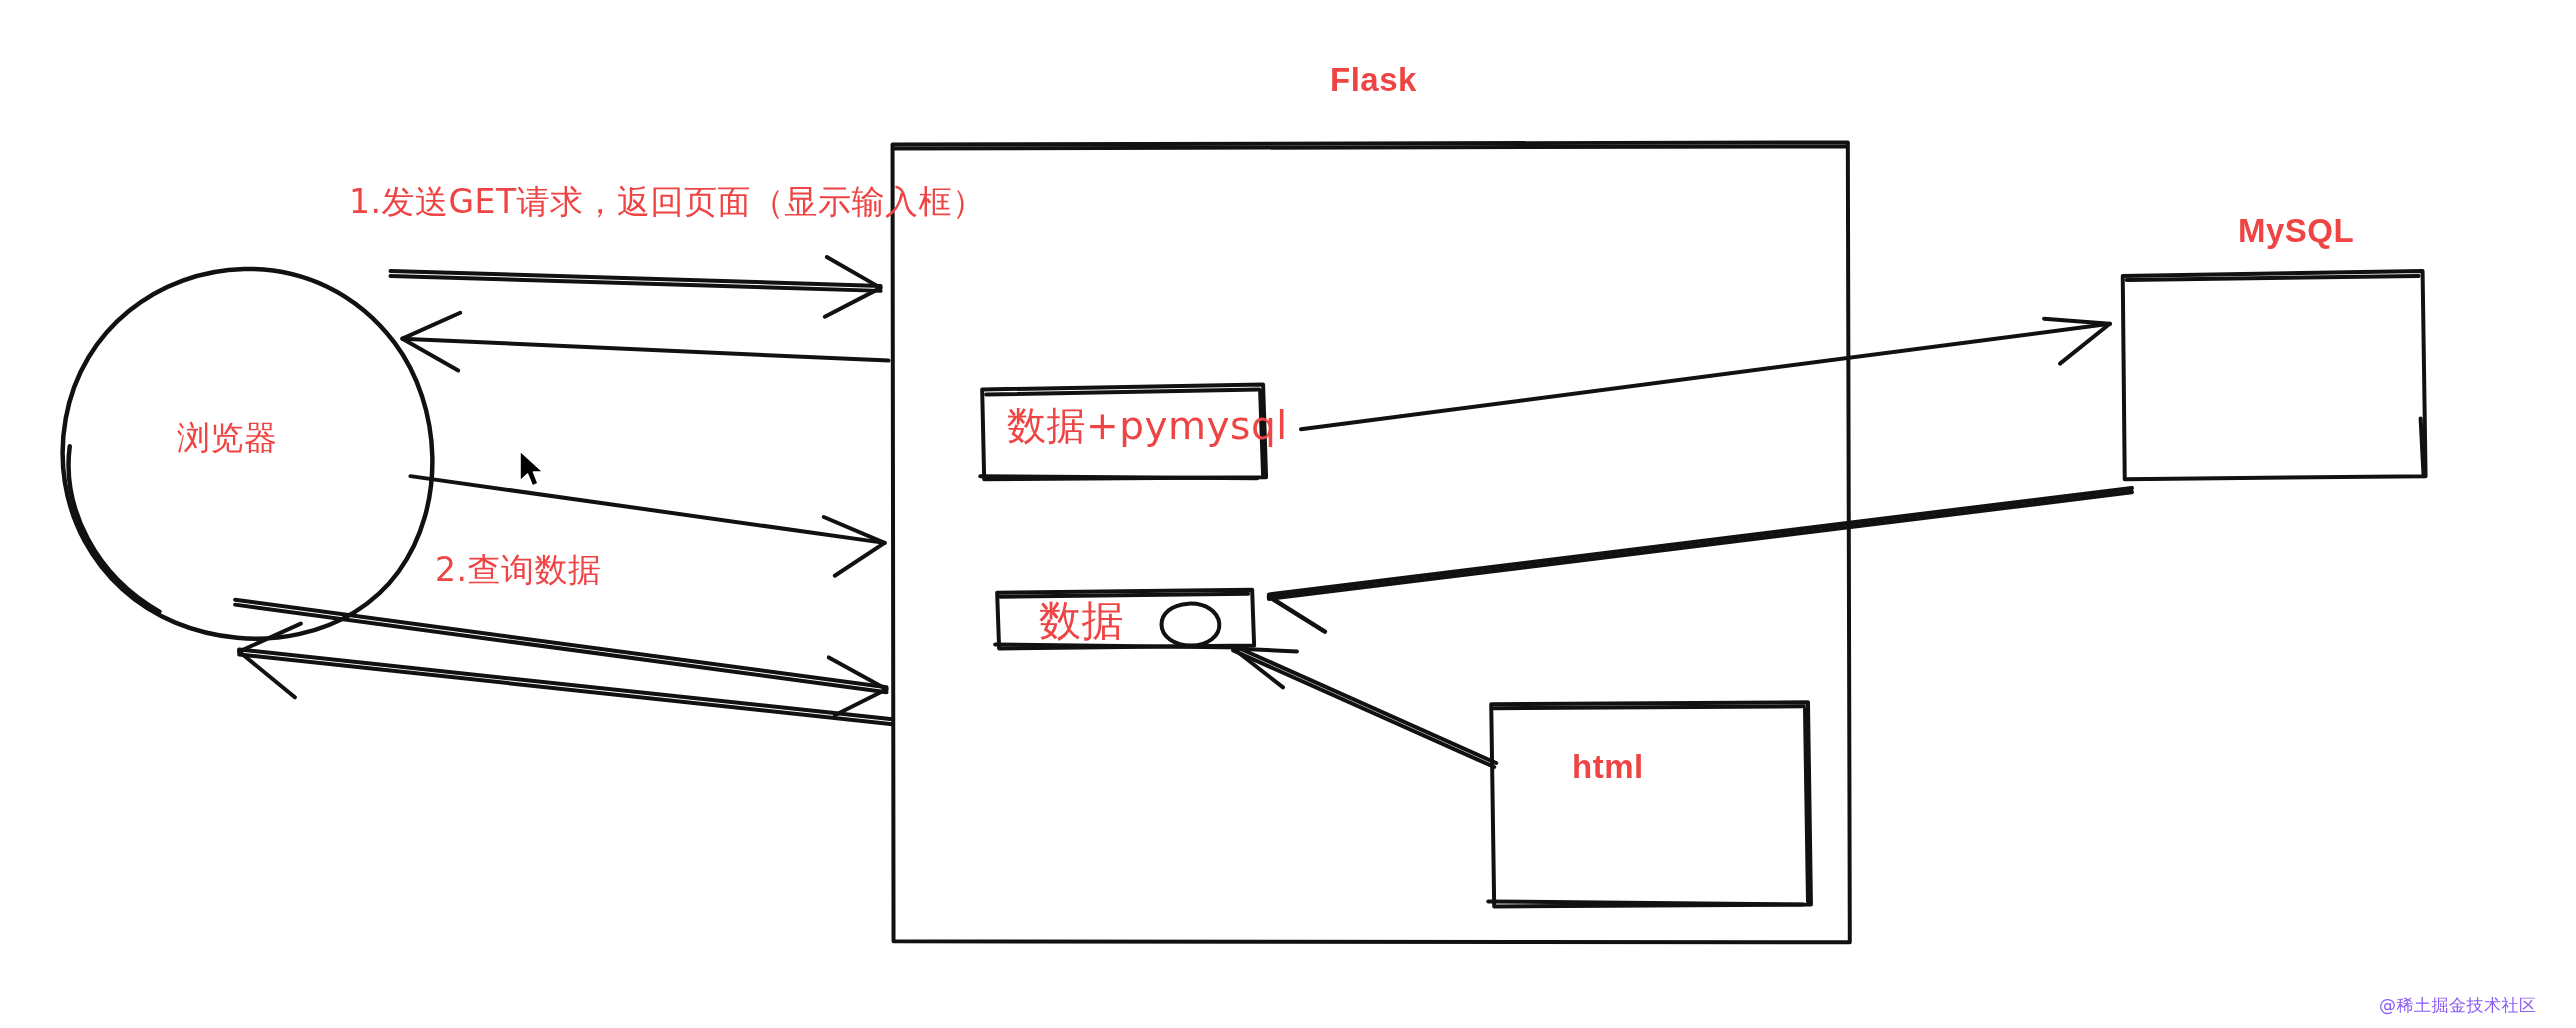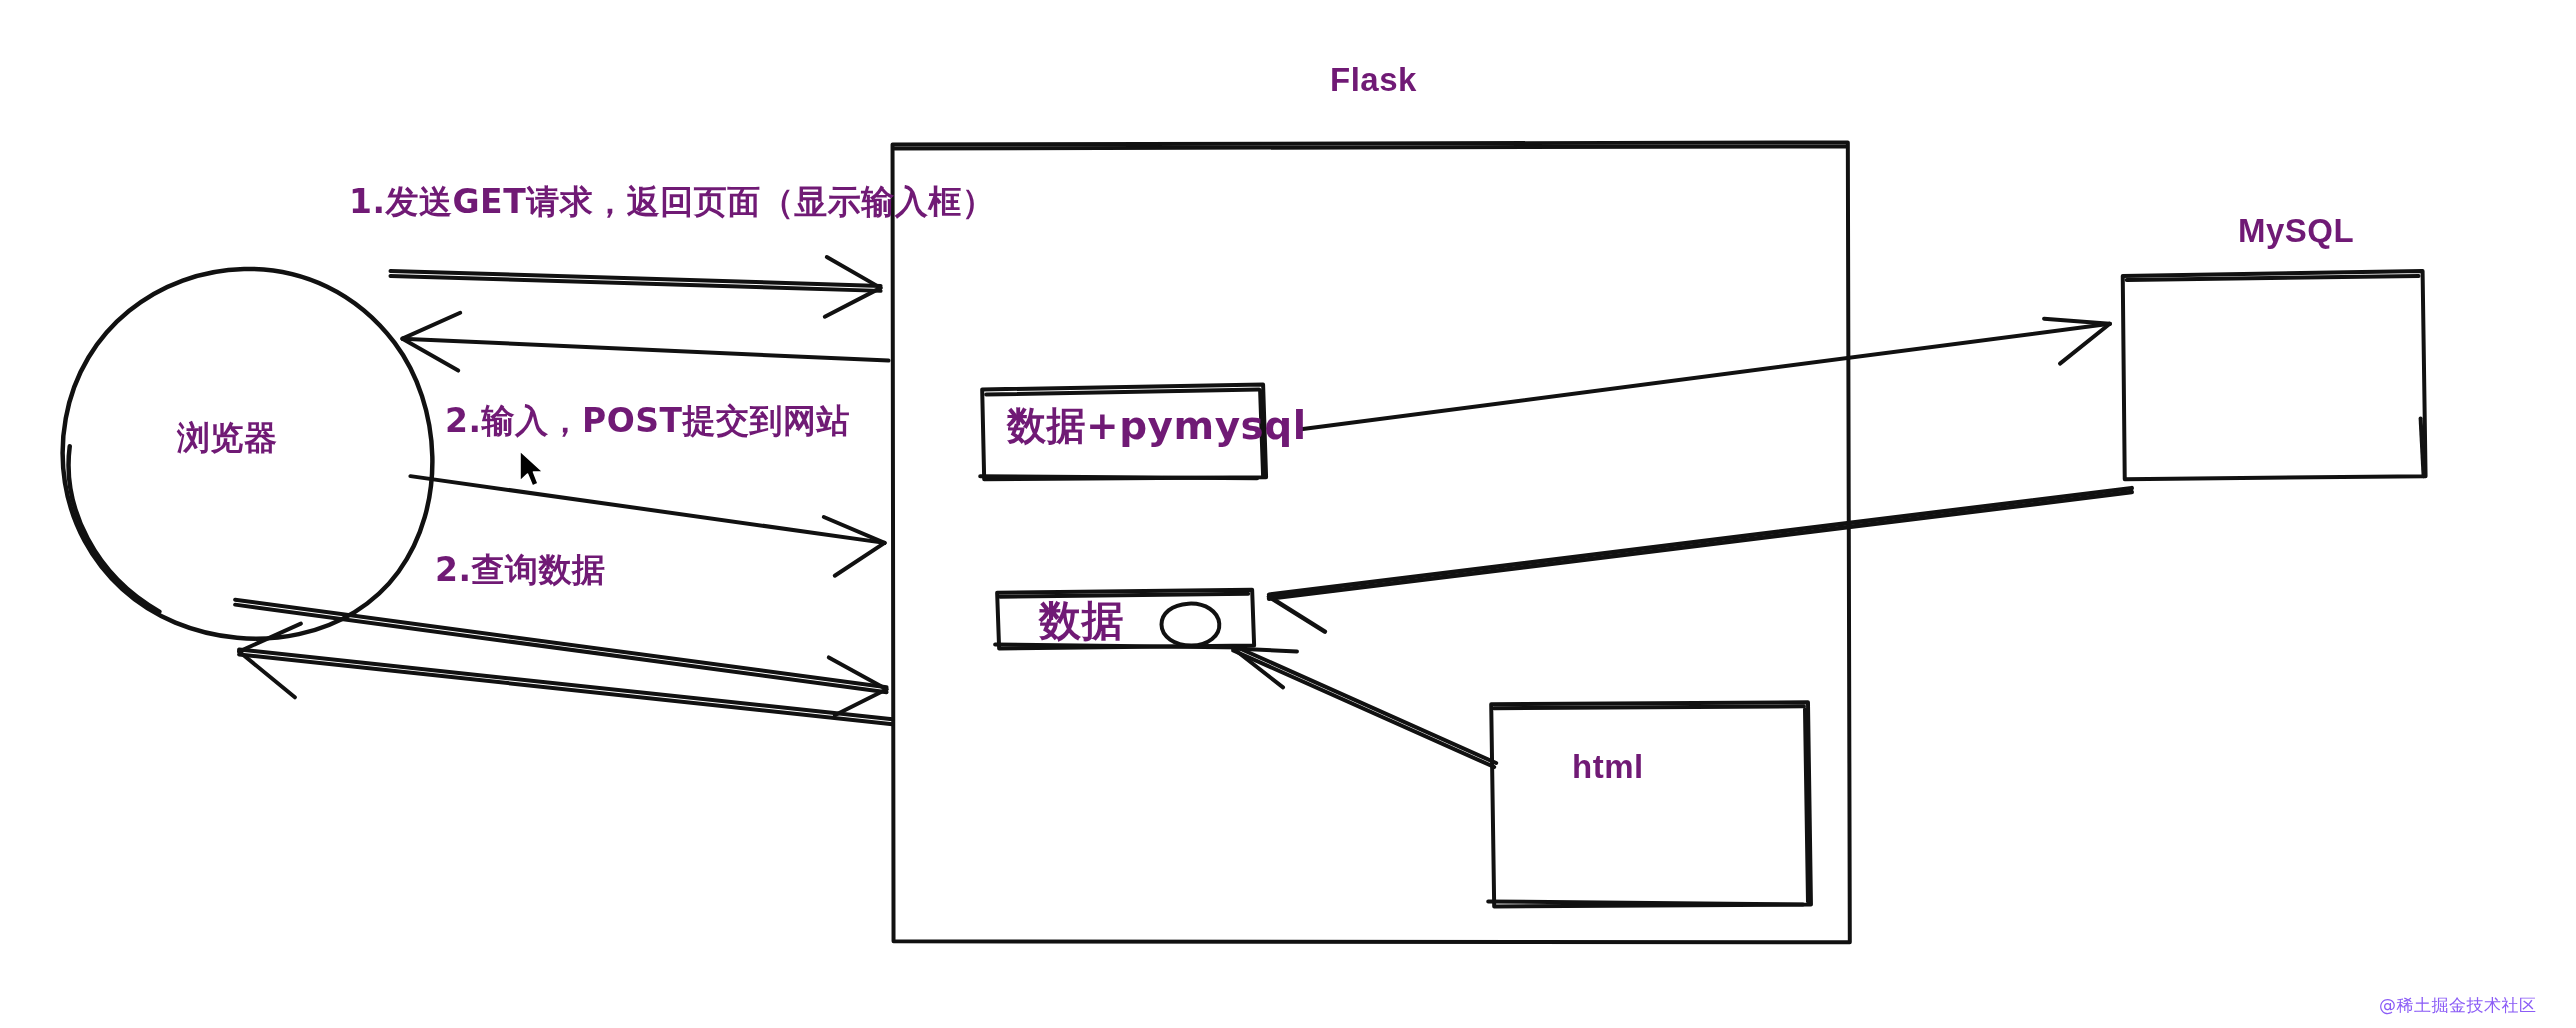--- a/index.html
+++ b/index.html
@@ -19,29 +19,29 @@
   }
   #sketch {
     position: absolute;
     top: 0;
     left: 0;
     width: 2576px;
     height: 1028px;
   }
   .lbl {
     position: absolute;
-    color: #701a75;
+    color: #ef4444;
     white-space: nowrap;
     line-height: 1.1;
     font-weight: 600;
     letter-spacing: 0.5px;
   }
   .lbl-cjk {
     font-family: "DejaVu Sans", "Liberation Sans", sans-serif;
-    font-weight: 700;
+    font-weight: 400;
   }
   .t-flask      { left: 1330px; top: 62px;  font-size: 33px; }
   .t-mysql      { left: 2238px; top: 213px; font-size: 33px; }
   .t-browser    { left: 177px;  top: 390px; font-size: 33px; margin-top: 30px; }
   .t-pymysql    { left: 1007px; top: 405px; font-size: 39px; }
   .t-shuju      { left: 1039px; top: 598px; font-size: 42px; }
   .t-html       { left: 1572px; top: 749px; font-size: 33px; }
   .t-step1      { left: 349px;  top: 184px; font-size: 33px; }
   .t-step2      { left: 445px;  top: 403px; font-size: 33px; }
   .t-step3      { left: 435px;  top: 552px; font-size: 33px; }
@@ -170,21 +170,20 @@
   </svg>
 
   <div class="lbl t-flask">Flask</div>
   <div class="lbl t-mysql">MySQL</div>
   <div class="lbl lbl-cjk t-browser">浏览器</div>
   <div class="lbl lbl-cjk t-pymysql">数据+pymysql</div>
   <div class="lbl lbl-cjk t-shuju">数据</div>
   <div class="lbl t-html">html</div>
 
   <div class="lbl lbl-cjk t-step1">1.发送GET请求，返回页面（显示输入框）</div>
-  <div class="lbl lbl-cjk t-step2">2.输入，POST提交到网站</div>
   <div class="lbl lbl-cjk t-step3">2.查询数据</div>
 
   <svg class="cursor" viewBox="0 0 30 42">
     <path d="M 2,1 L 2,31 L 9.5,24 L 14.5,36 L 20,33.5 L 15.5,22 L 25,22 Z" fill="#000000" stroke="#ffffff" stroke-width="1.6" stroke-linejoin="round"></path>
   </svg>
 
   <div class="watermark">@稀土掘金技术社区</div>
 
 </div>
 

